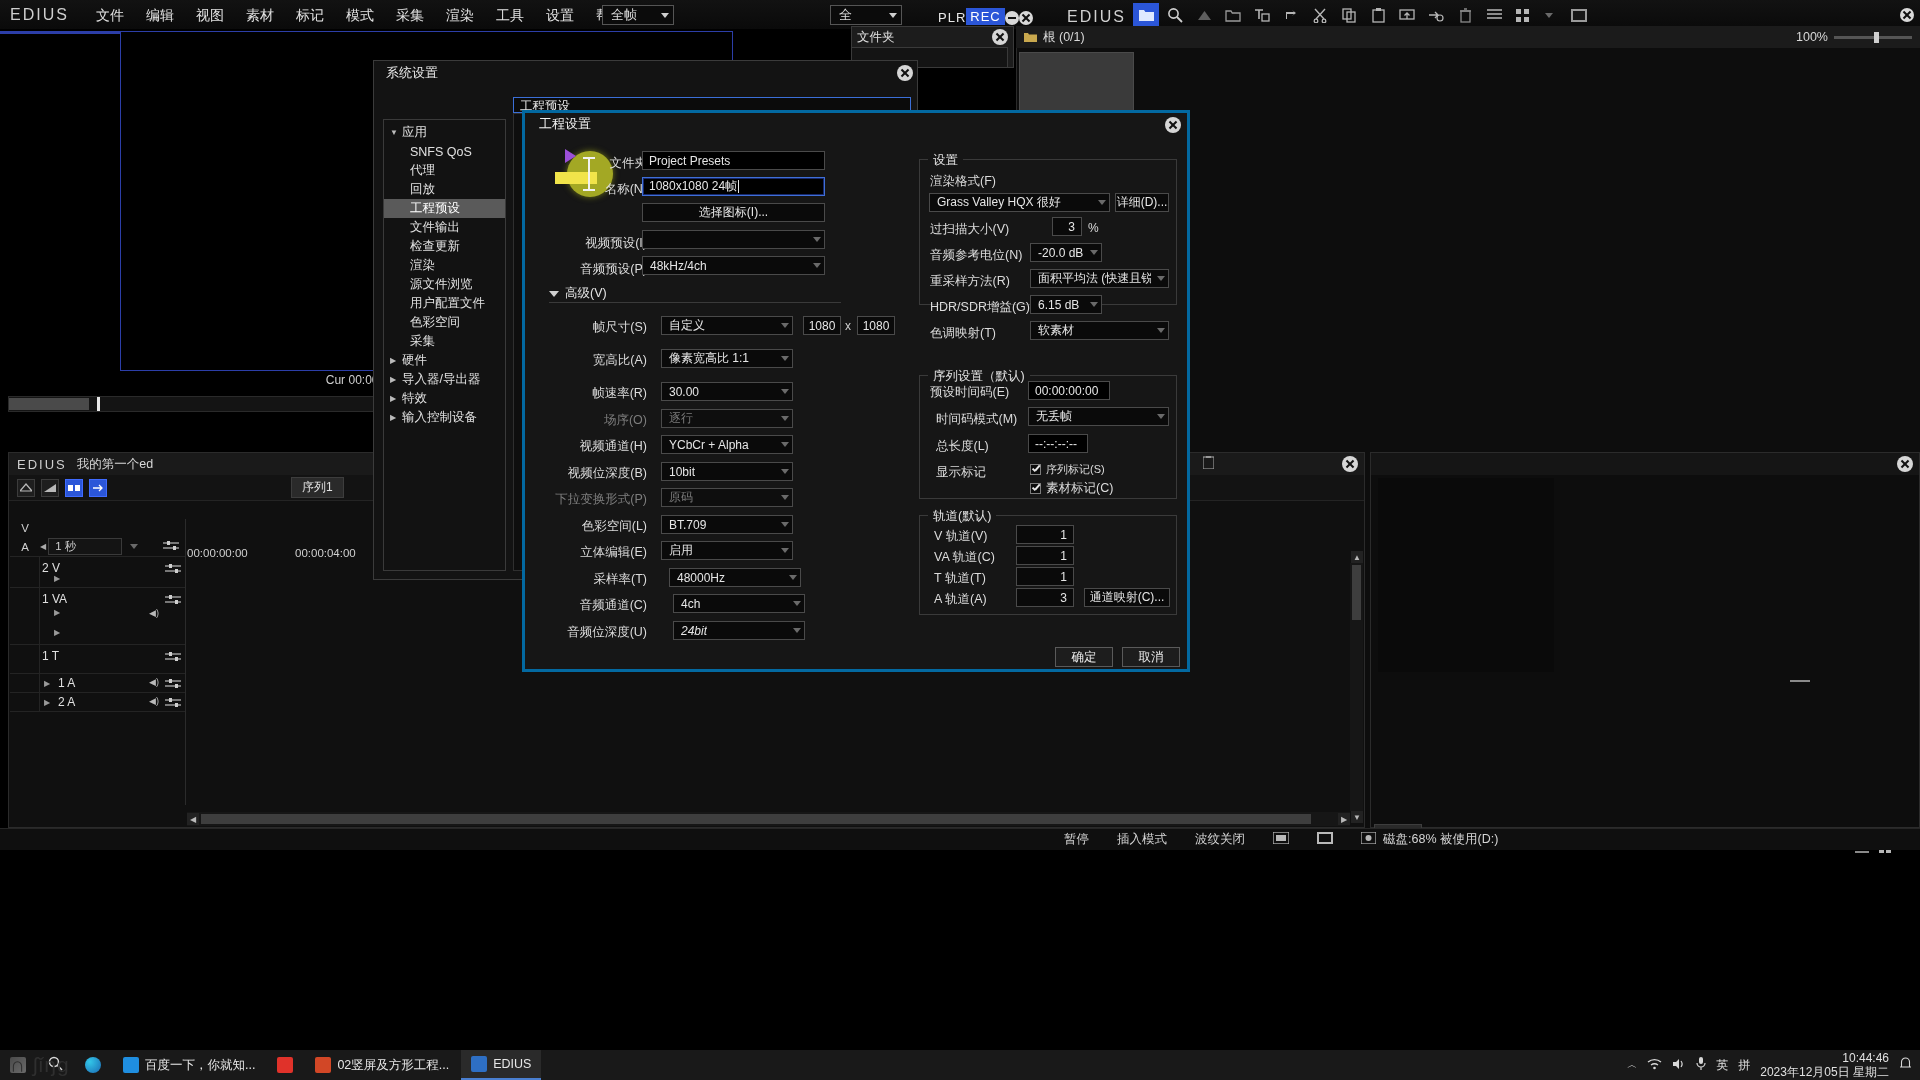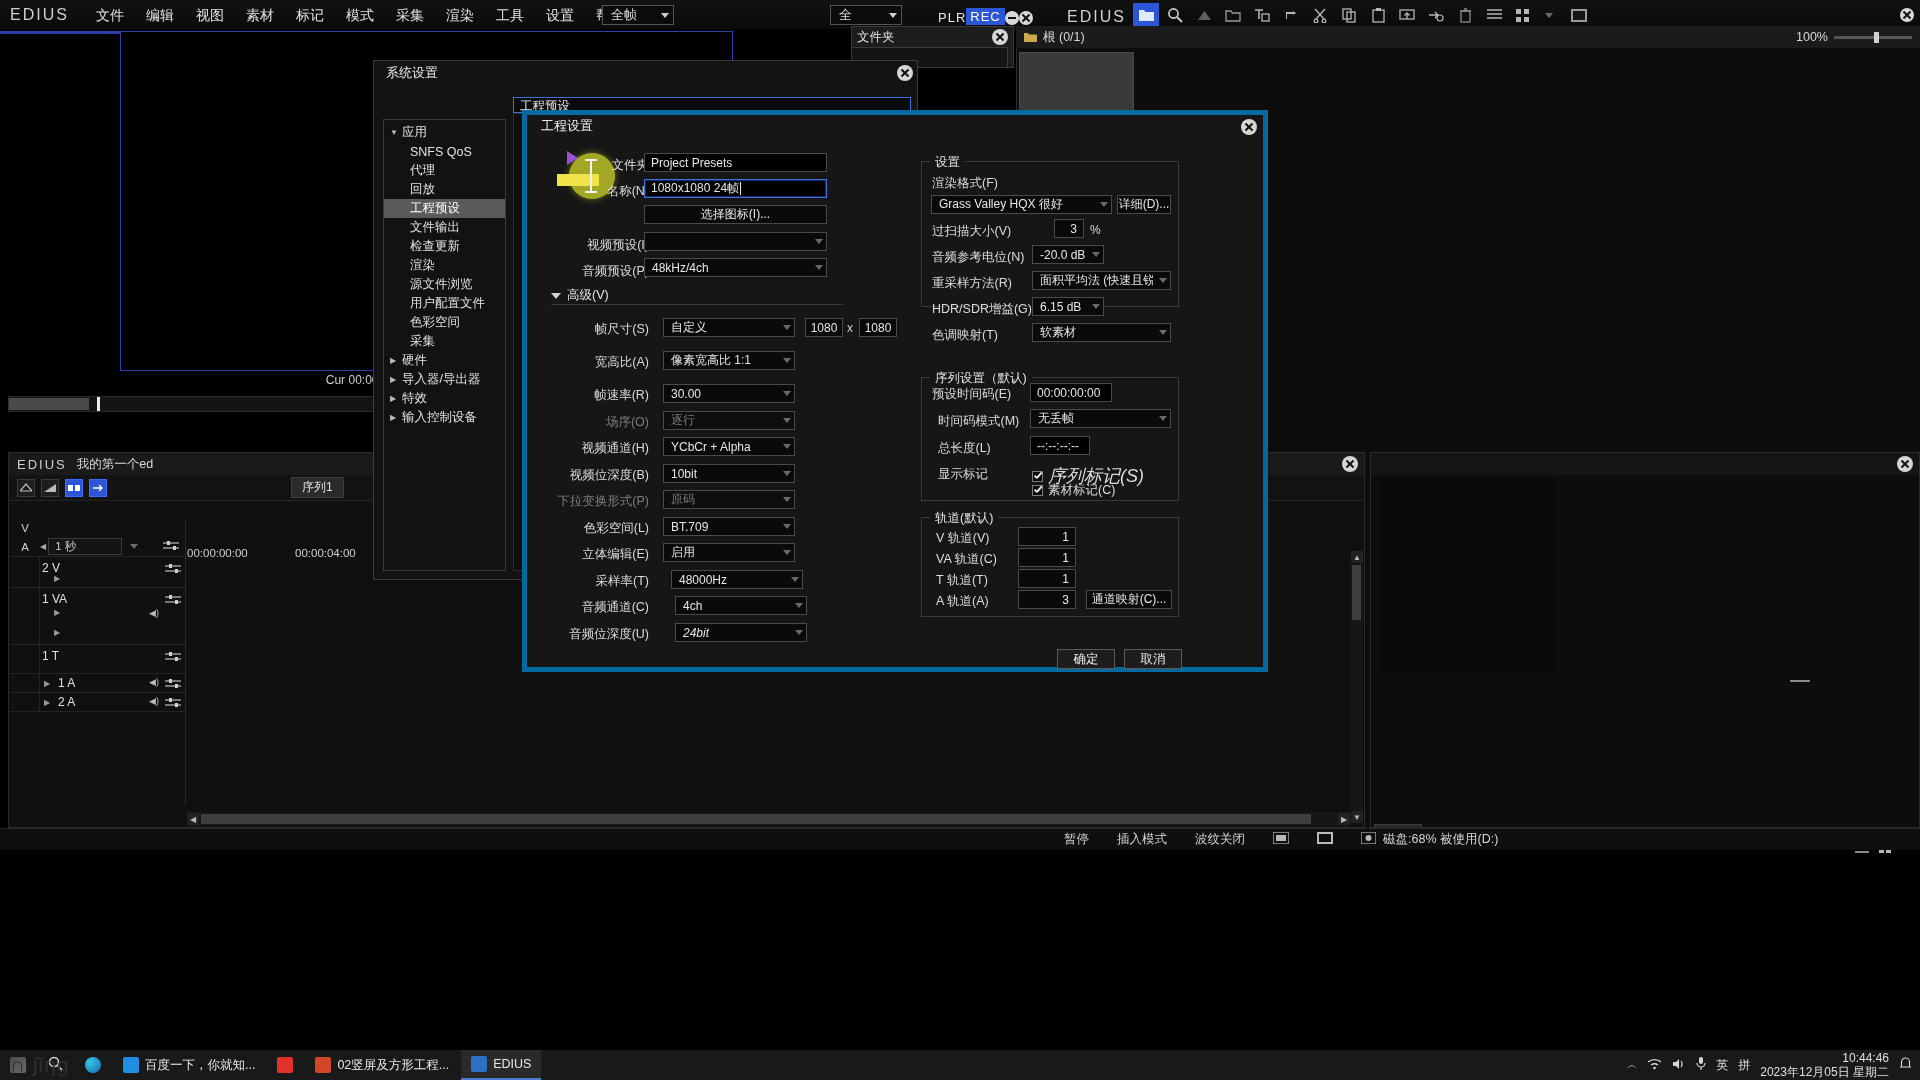--- a/index.html
+++ b/index.html
@@ -124,21 +124,21 @@
   .tnode.sel { background:#5a5a5a; color:#fff;}
   .tnode .tw { width:12px; font-size:8px; color:#bbb;}
   #panelTab { position:absolute; left:139px; top:36px; width:398px; height:16px; background:#0b0b0b; border:1px solid #3b6fd8; color:#e6e6e6; font-size:12.5px; padding-left:6px;}
   #panelBody { position:absolute; left:139px; top:52px; width:398px; bottom:8px; background:#0e0e0e; border:1px solid #2f2f2f;}
 
   .xbtn { width:16px;height:16px;border-radius:50%;background:#d6d6d6; position:relative; display:inline-block;}
   .xbtn::before,.xbtn::after{content:"";position:absolute;left:3px;top:7px;width:10px;height:2px;background:#121212;}
   .xbtn::before{transform:rotate(45deg);}.xbtn::after{transform:rotate(-45deg);}
 
   
-  #dlg { left:522px; top:110px; width:746px; height:562px; background:#161616; border:5px solid #0369a1; }
+  #dlg { left:522px; top:110px; width:668px; height:562px; background:#161616; border:3px solid #0369a1; }
   #dlg .title { height:22px; display:flex; align-items:center; padding-left:14px; font-size:13px; color:#efefef; }
   #dlg .closebtn { position:absolute; right:6px; top:4px; }
 
   .fldlabel { font-size:12.5px; color:#dcdcdc; text-align:right; }
   .fldlabel.dim { color:#7d7d7d; }
   .txt {
     height:19px; background:#000; border:1px solid #4a4a4a; color:#e6e6e6;
     font-size:12px; display:flex; align-items:center; padding:0 6px;
   }
   .txt.focus { border:1px solid #3f6fd8; box-shadow:0 0 0 1px #18296b inset;}
@@ -789,21 +789,21 @@
       <span class="cv">无丢帧</span>
         <span class="caret dim"></span>
       </div>
 
     <div class="abs" style="left:16px; top:62px; font-size:12.5px; color:#dcdcdc;">总长度(L)</div>
     <div class="abs txt" style="left:108px; top:58px; width:60px;">--:--:--:--</div>
 
     <div class="abs" style="left:16px; top:88px; font-size:12.5px; color:#dcdcdc;">显示标记</div>
     <div class="abs" style="left:110px; top:86px; display:flex; align-items:center; gap:5px;">
       <span class="chk on"></span>
-      <span style="font-size:18px;color:#dcdcdc;font-style:italic;">序列标记(S)</span>
+      <span style="font-size:11px;color:#dcdcdc;">序列标记(S)</span>
       </div>
     <div class="abs" style="left:110px; top:104px; display:flex; align-items:center; gap:5px;">
       <span class="chk on"></span>
       <span style="font-size:12.5px;color:#dcdcdc;">素材标记(C)</span>
       </div>
   </div>
 
   <div class="grp" style="left:394px; top:402px; width:258px; height:100px;">
     <span class="grptitle">轨道(默认)</span>
     <div class="abs" style="left:14px; top:12px; font-size:12.5px; color:#dcdcdc;">V 轨道(V)</div>

